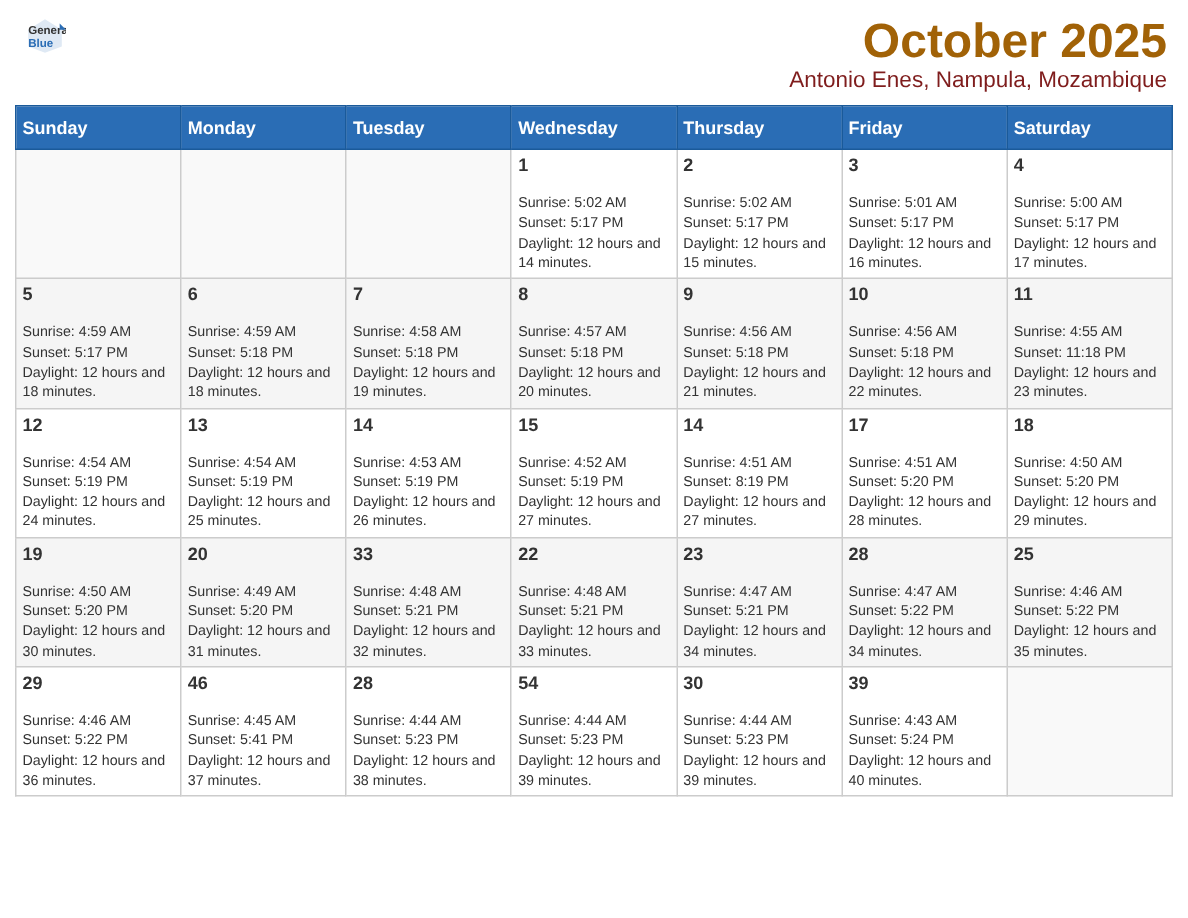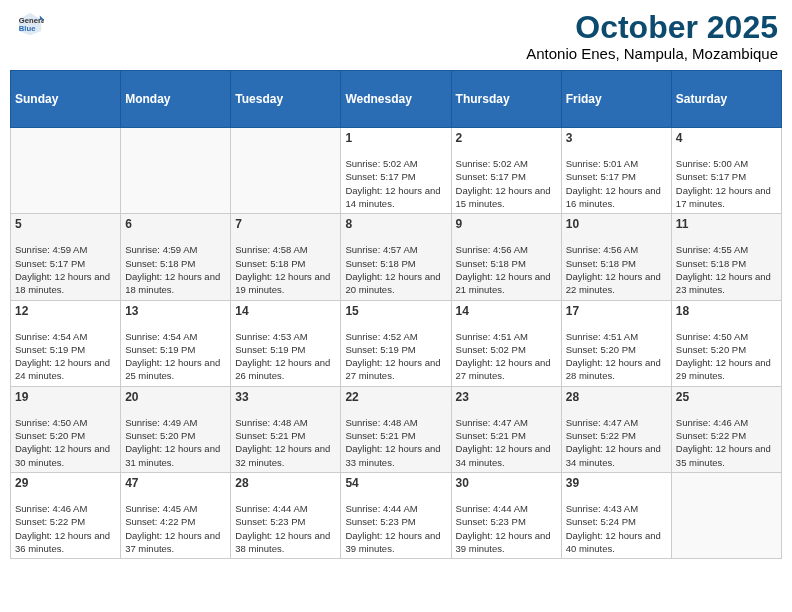--- a/index.html
+++ b/index.html
@@ -26,38 +26,38 @@
       width: 28px;
       height: 28px;
       margin-left: 2px;
     }
     .title-area {
       text-align: right;
     }
     .month-title {
       font-size: 32px;
       font-weight: bold;
-      color: #0c4a6e;
+      color: #a16207;
       line-height: 1.1;
     }
     .subtitle {
       font-size: 15px;
-      color: #000000;
+      color: #7f1d1d;
     }
     .calendar {
       width: 100%;
       border-collapse: collapse;
       border: 1px solid #ccc;
     }
     .calendar th {
       background: #2a6db5;
       color: #fff;
       font-size: 12px;
       font-weight: bold;
-      padding: 21px 4px;
+      padding: 7px 4px;
       text-align: left;
       border: 1px solid #1a5a9a;
     }
     .calendar td {
       vertical-align: top;
       border: 1px solid #ccc;
       padding: 3px 4px;
       width: 14.28%;
       min-height: 80px;
       background: #fff;
@@ -188,21 +188,21 @@
         <td>
           <span class="day-num">10</span>
           <div class="day-info">Sunrise: 4:56 AM
 Sunset: 5:18 PM
 Daylight: 12 hours
 and 22 minutes.</div>
         </td>
         <td>
           <span class="day-num">11</span>
           <div class="day-info">Sunrise: 4:55 AM
-Sunset: 5:18 PM
+Sunset: 11:18 PM
 Daylight: 12 hours
 and 23 minutes.</div>
         </td>
       </tr>
       <tr>
         <td>
           <span class="day-num">12</span>
           <div class="day-info">Sunrise: 4:54 AM
 Sunset: 5:19 PM
 Daylight: 12 hours
@@ -225,21 +225,21 @@
         <td>
           <span class="day-num">15</span>
           <div class="day-info">Sunrise: 4:52 AM
 Sunset: 5:19 PM
 Daylight: 12 hours
 and 27 minutes.</div>
         </td>
         <td>
           <span class="day-num">14</span>
           <div class="day-info">Sunrise: 4:51 AM
-Sunset: 5:02 PM
+Sunset: 8:19 PM
 Daylight: 12 hours
 and 27 minutes.</div>
         </td>
         <td>
           <span class="day-num">17</span>
           <div class="day-info">Sunrise: 4:51 AM
 Sunset: 5:20 PM
 Daylight: 12 hours
 and 28 minutes.</div>
         </td>
@@ -304,23 +304,23 @@
       </tr>
       <tr>
         <td>
           <span class="day-num">29</span>
           <div class="day-info">Sunrise: 4:46 AM
 Sunset: 5:22 PM
 Daylight: 12 hours
 and 36 minutes.</div>
         </td>
         <td>
-          <span class="day-num">47</span>
+          <span class="day-num">46</span>
           <div class="day-info">Sunrise: 4:45 AM
-Sunset: 4:22 PM
+Sunset: 5:41 PM
 Daylight: 12 hours
 and 37 minutes.</div>
         </td>
         <td>
           <span class="day-num">28</span>
           <div class="day-info">Sunrise: 4:44 AM
 Sunset: 5:23 PM
 Daylight: 12 hours
 and 38 minutes.</div>
         </td>

